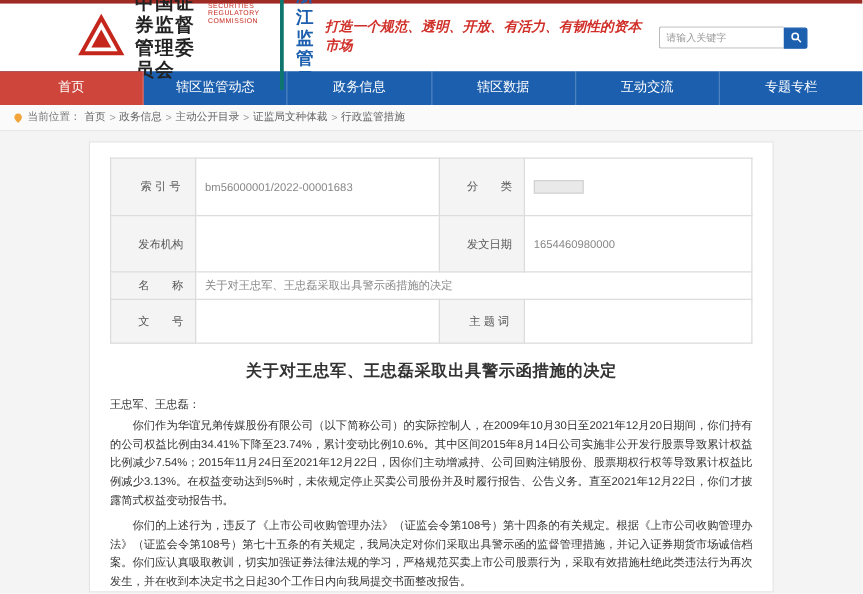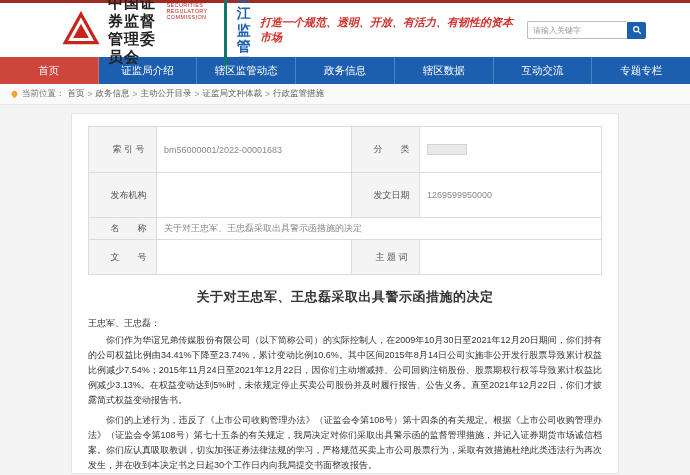--- a/index.html
+++ b/index.html
@@ -75,21 +75,20 @@
             <line x1="15" y1="15" x2="21" y2="21" stroke="#fff" stroke-width="3"></line>
           </svg>
         </span>
       </button>
     </div>
   </div>
 </header>
 
 <nav class="main-nav">
   <div class="nav-item active">首页</div>
-  <div class="nav-item">证监局介绍</div>
   <div class="nav-item">辖区监管动态</div>
   <div class="nav-item">政务信息</div>
   <div class="nav-item">辖区数据</div>
   <div class="nav-item">互动交流</div>
   <div class="nav-item">专题专栏</div>
 </nav>
 
 <div class="breadcrumb">
   <span style="display:flex;">
     <svg width="9" height="9" viewBox="0 0 24 24" aria-hidden="true">
@@ -115,21 +114,21 @@
         <tr>
       <td class="lbl">索 引 号</td>
       <td class="val" style="width:195px;">bm56000001/2022-00001683</td>
       <td class="lbl">分　　类</td>
       <td class="val"><span class="cat-box"></span></td>
     </tr>
     <tr>
       <td class="lbl">发布机构</td>
       <td class="val"></td>
       <td class="lbl">发文日期</td>
-      <td class="val">1269599950000</td>
+      <td class="val">1654460980000</td>
     </tr>
     <tr>
       <td class="lbl">名　　称</td>
       <td class="val-wide" colspan="3">关于对王忠军、王忠磊采取出具警示函措施的决定</td>
     </tr>
     <tr>
       <td class="lbl">文　　号</td>
       <td class="val"></td>
       <td class="lbl">主 题 词</td>
       <td class="val"></td>

